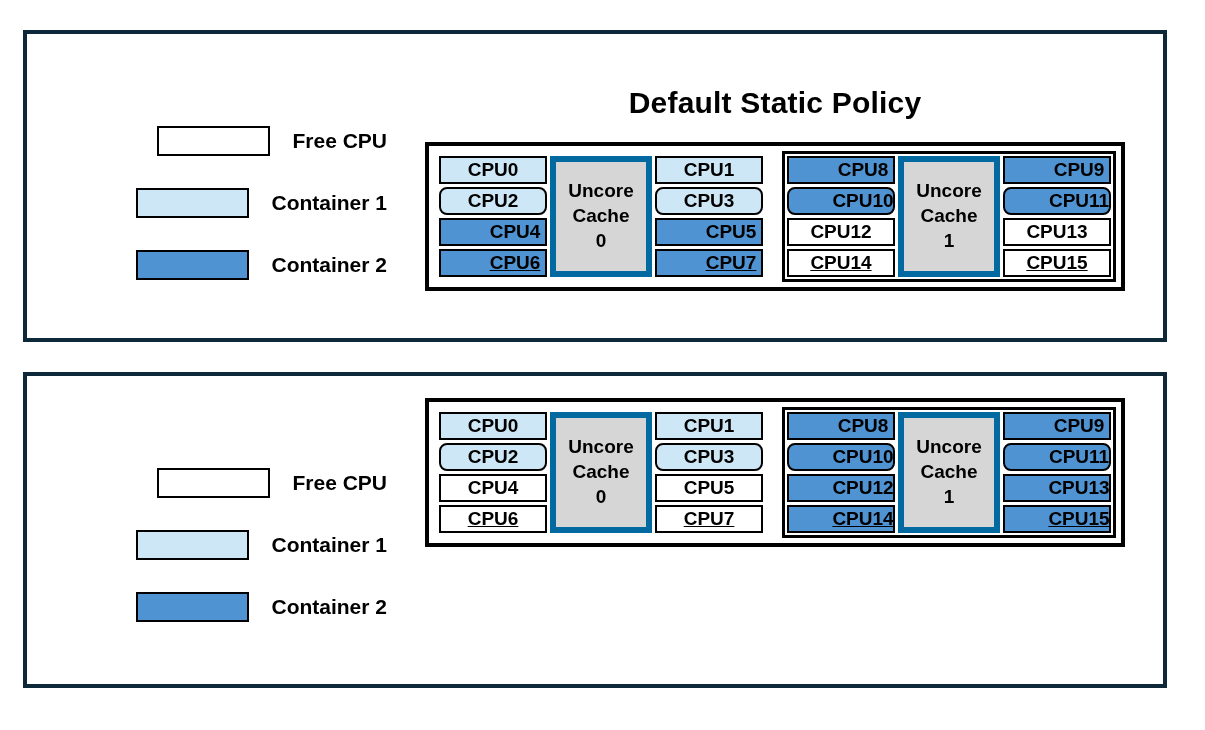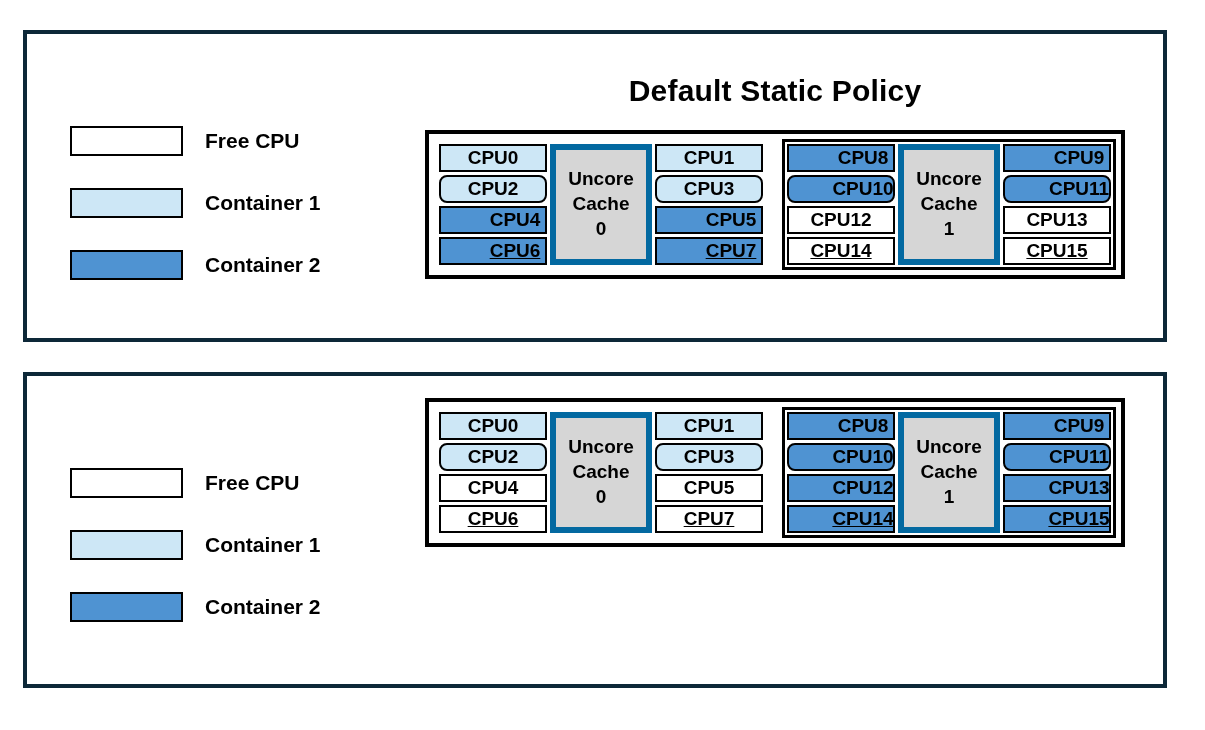--- a/index.html
+++ b/index.html
@@ -5,26 +5,26 @@
   * { box-sizing: border-box; margin: 0; padding: 0; }
   html, body { width: 1205px; height: 730px; background: #ffffff;
     font-family: "Liberation Sans", sans-serif; color: #000; }
 
   .panel { width: 1144px; margin-left: 23px; border: 4px solid #0d2838;
     background: #fff; display: flex; }
   .panel-1 { margin-top: 30px; height: 312px; }
   .panel-2 { margin-top: 30px; height: 316px; }
 
   .legend { width: 360px; padding: 92px 0 0 43px; flex: none; }
-  .legend-row { display: flex; align-items: center; height: 30px; margin-bottom: 32px; }
+  .legend-row { display: flex; align-items: center; height: 30px; margin-bottom: 32px; justify-content: flex-end; }
   .swatch { width: 113px; height: 30px; border: 2px solid #000; margin-right: 22px; flex: none; }
   .legend-label { font-weight: bold; font-size: 21px; }
 
   .content { flex: 1; display: flex; flex-direction: column; align-items: center; }
-  .title { margin-top: 40px; font-weight: bold; font-size: 30px; letter-spacing: 0.2px; }
+  .title { margin-top: 52px; font-weight: bold; font-size: 30px; letter-spacing: 0.2px; }
 
   .diagram { display: flex; gap: 14px; border: 4px solid #000; padding: 5px;
     margin-top: 22px; width: fit-content; background: #fff; }
   .group-wrap { border: 3px solid transparent; padding: 2px; }
   .group-wrap.framed { border-color: #000; }
   .group { display: grid; grid-template-columns: 108px 102px 108px;
     grid-template-rows: repeat(4, 28px); gap: 3px; }
   .cell { border: 2px solid #000; display: flex; align-items: center;
     justify-content: center; font-weight: bold; font-size: 19px; background: #fff; }
   .c1 { grid-column: 1; } .c3 { grid-column: 3; }

